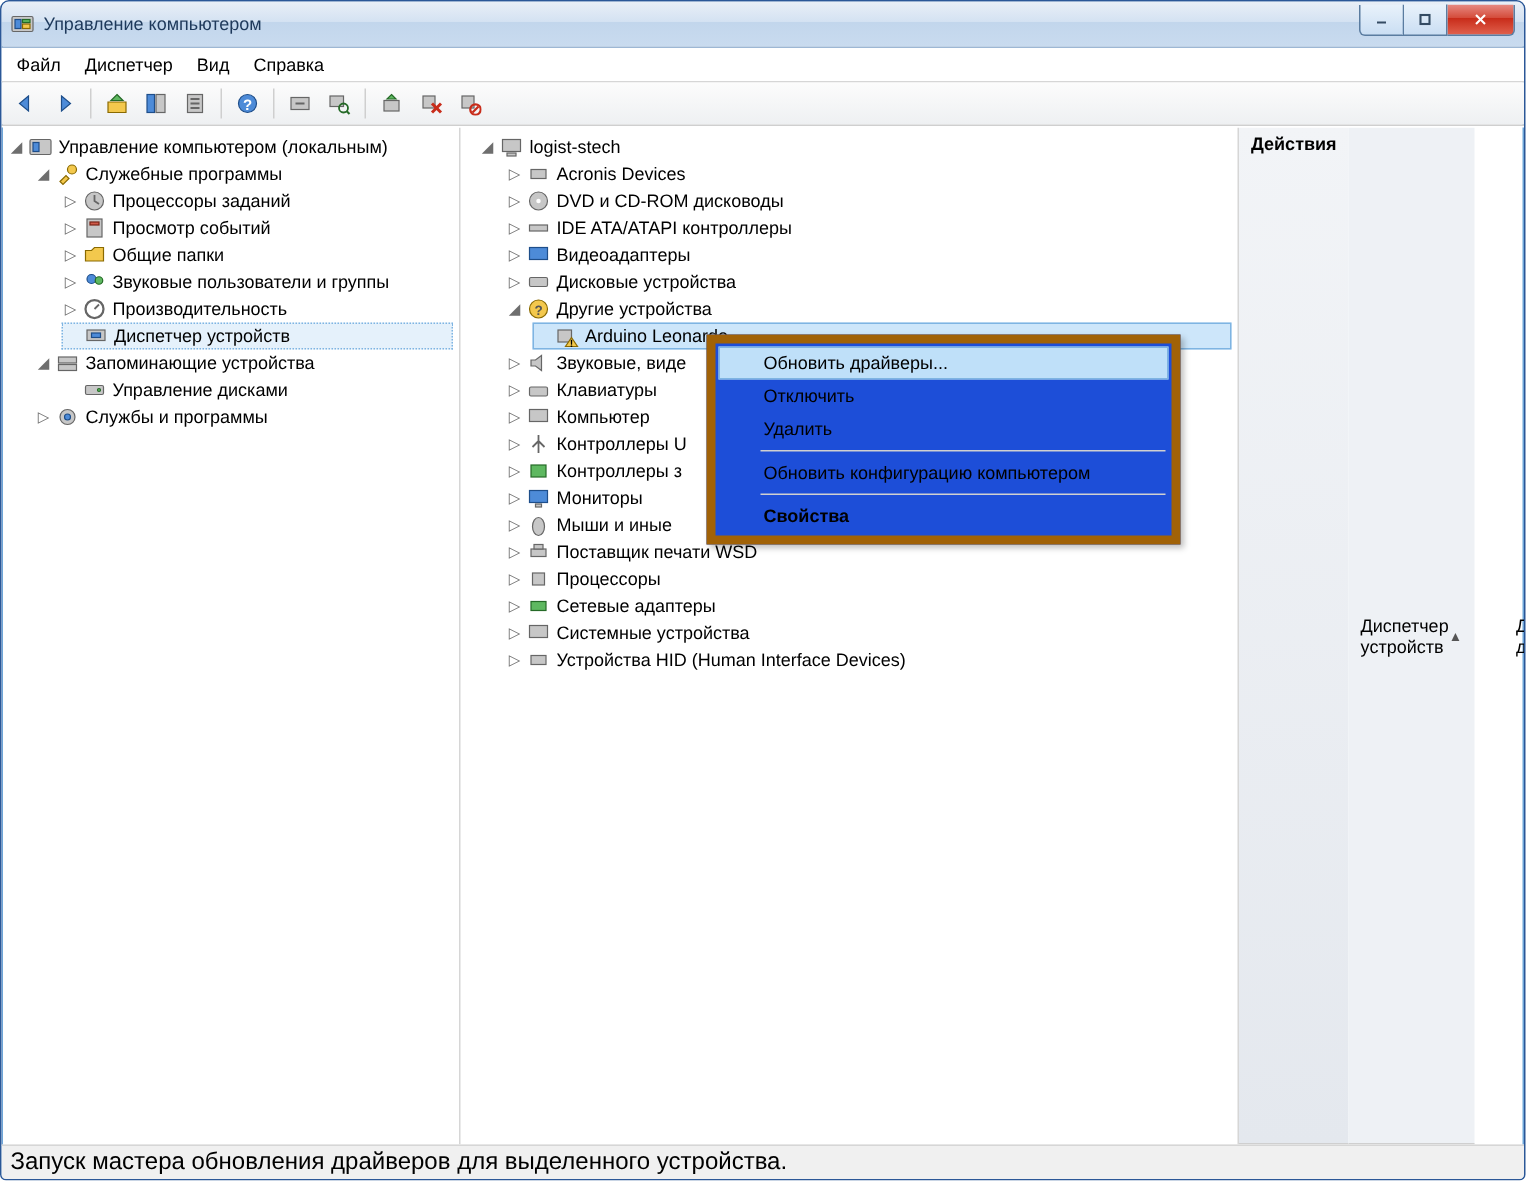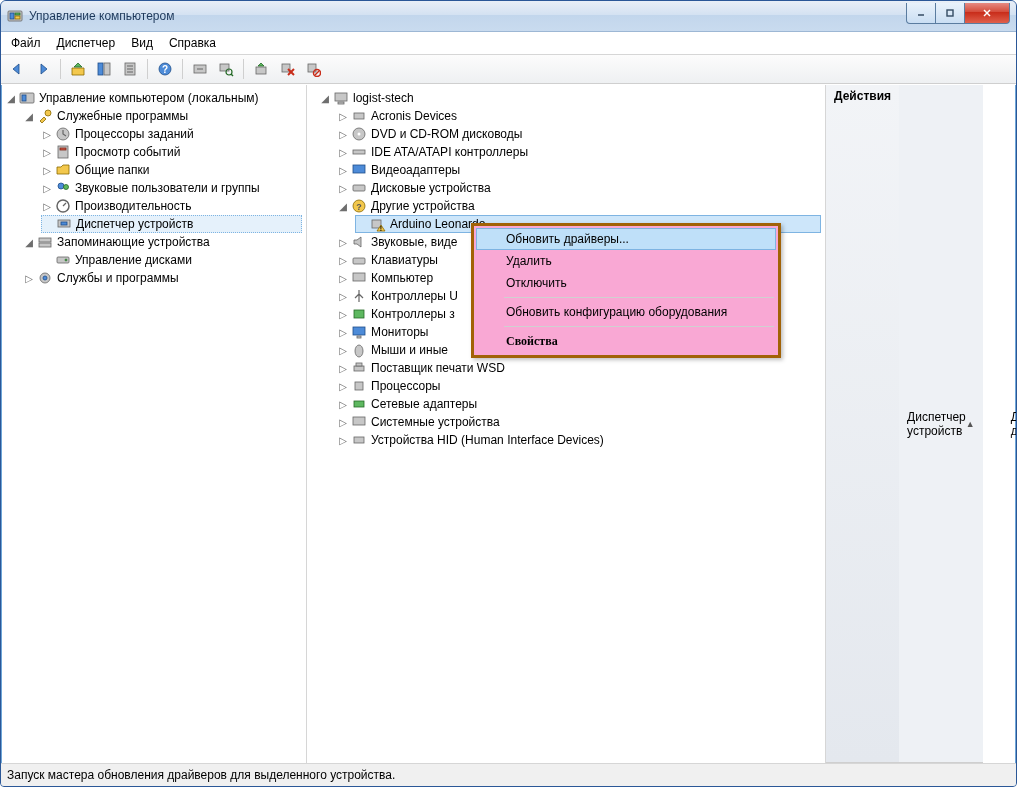--- a/index.html
+++ b/index.html
@@ -203,52 +203,52 @@
     border: 1px solid #7eb4e2;
     height: 16px;
   }
 
   
   .context-menu {
     position: absolute;
     left: 470px;
     top: 222px;
     width: 300px;
-    background: #f9a8d4;
-    border: 3px solid #a16207;
+    background: #1d4ed8;
+    border: 6px solid #a16207;
     box-shadow: 2px 2px 4px rgba(0,0,0,.25);
     padding: 2px;
     z-index: 50;
   }
   .context-menu .cm-item {
     padding: 4px 20px 4px 30px;
     font-size: 12px;
     cursor: default;
   }
   .context-menu .cm-item.hover {
     background: #bfe0f9;
     border: 1px solid #7eb4e2;
     padding: 3px 19px 3px 29px;
   }
-  .context-menu .cm-item.bold { font-weight: bold; font-family: Liberation Serif, serif; }
+  .context-menu .cm-item.bold { font-weight: bold; }
   .context-menu .cm-sep {
     height: 1px;
     background: #d0d0d0;
     margin: 3px 2px 3px 28px;
   }
 
   
   .statusbar {
     height: 22px;
     border-top: 1px solid #d6d6d6;
     background: #f0f0f0;
     display: flex;
     align-items: center;
     padding: 0 6px;
-    font-size: 12px;
+    font-size: 16px;
   }
 
   .spacer-right {
     flex:1;
   }
 
   .tri-up   { font-size:9px; color:#555;}
   .tri-right{ font-size:9px; color:#555;}
   .ico-stroke     { fill:none;     stroke:#666; stroke-width:1.2; }
   .ico-yellow     { fill:#f3c84d;  stroke:#8a6a00; stroke-width:.8;}
@@ -764,24 +764,24 @@
       <div class="actions-link">
         <span>Дополнительные дей...</span>
         <span class="tri-right">▶</span>
       </div>
       <div class="spacer-right"></div>
     </div>
   </div>
 
   <div class="context-menu">
     <div class="cm-item hover">Обновить драйверы...</div>
+    <div class="cm-item">Отключить</div>
     <div class="cm-item">Удалить</div>
-    <div class="cm-item">Отключить</div>
     <div class="cm-sep"></div>
-    <div class="cm-item">Обновить конфигурацию оборудования</div>
+    <div class="cm-item">Обновить конфигурацию компьютером</div>
     <div class="cm-sep"></div>
     <div class="cm-item bold">Свойства</div>
   </div>
 
   <div class="statusbar">
     <span>Запуск мастера обновления драйверов для выделенного устройства.</span>
   </div>
 
 </div>
 

